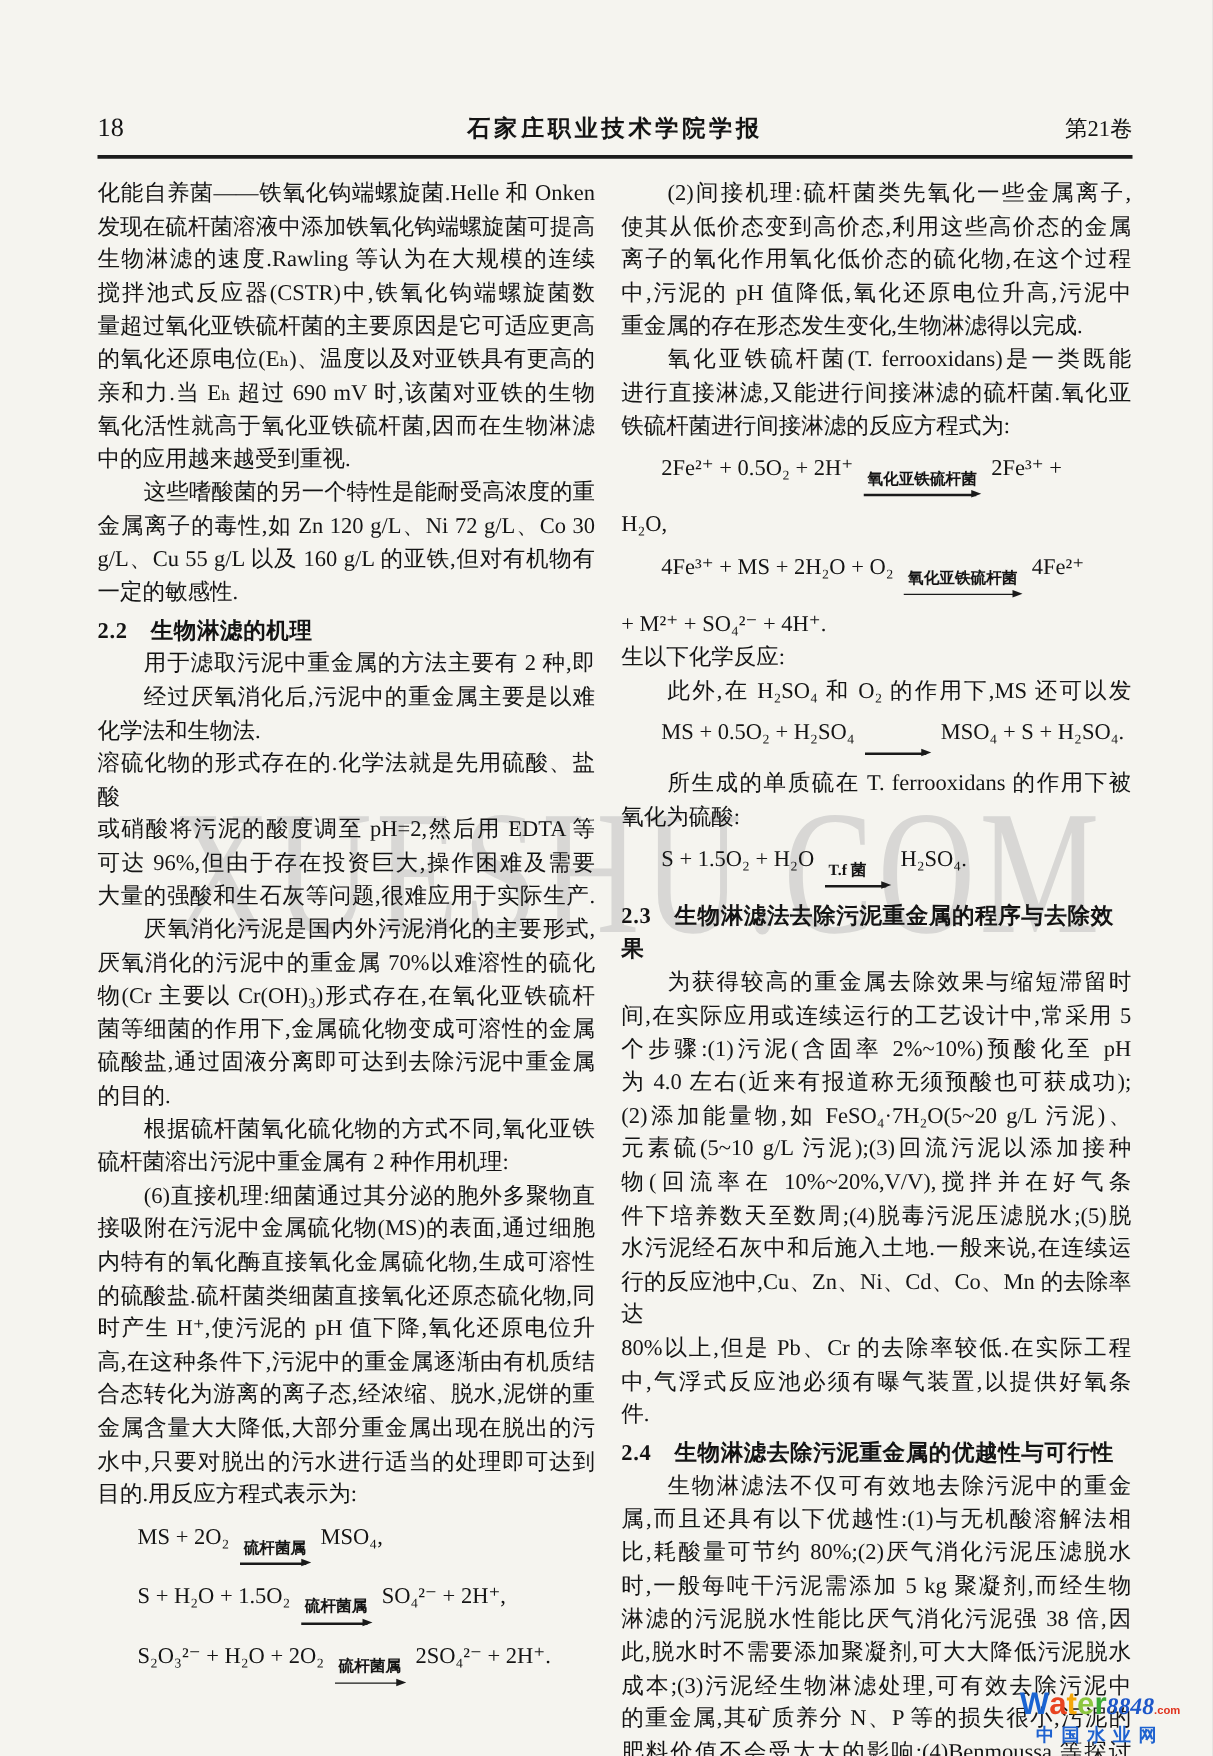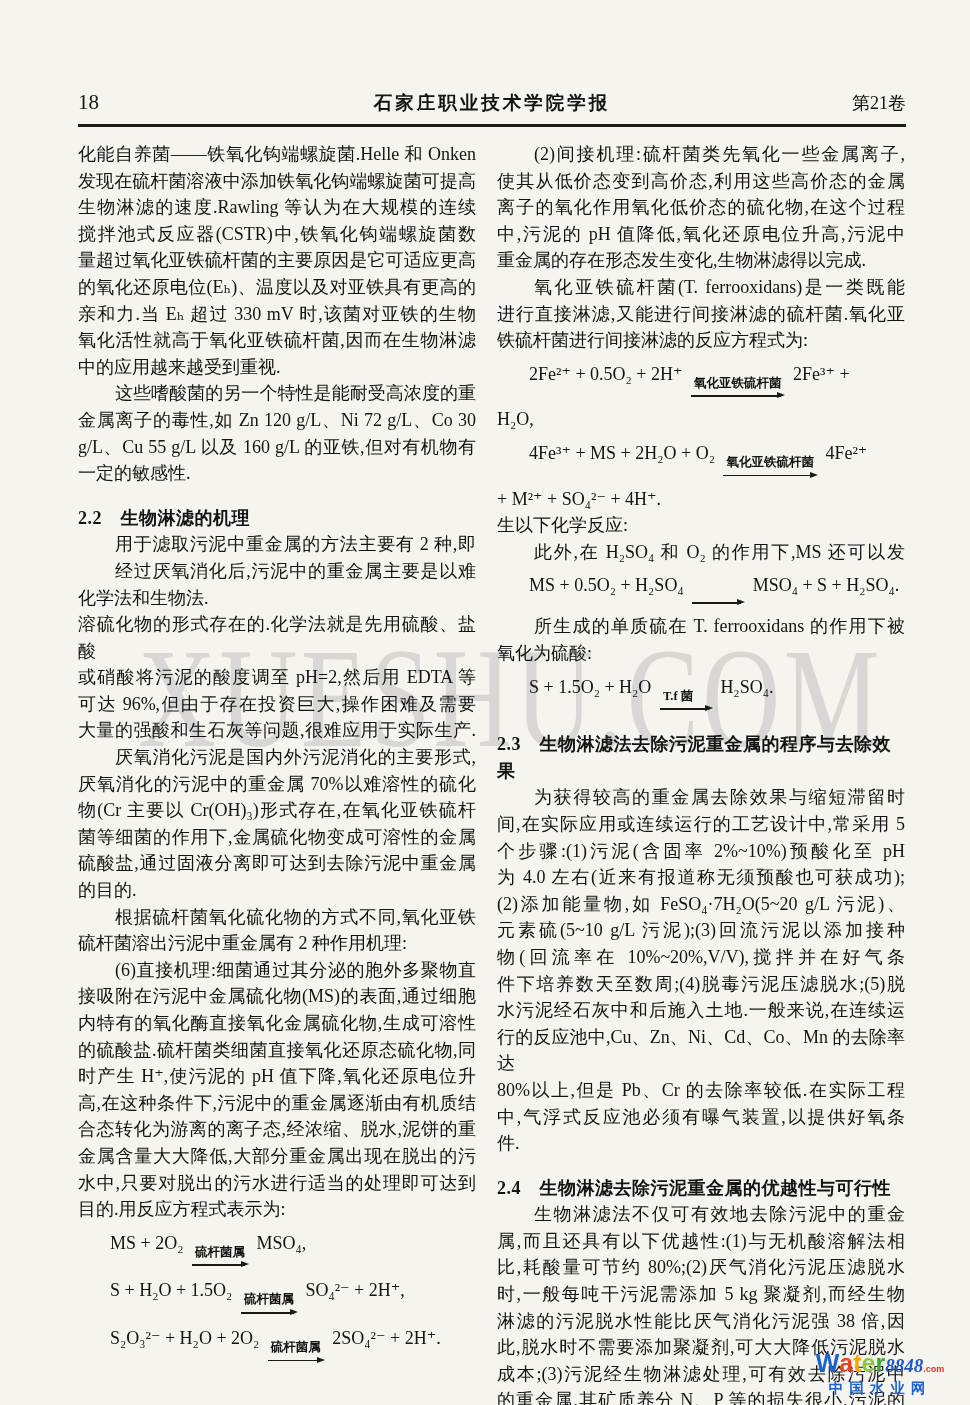--- a/index.html
+++ b/index.html
@@ -19,21 +19,21 @@
   .hdr .vol{width:130px;text-align:right;font-size:18px;}
   
   .col{position:absolute;top:141px;z-index:1;}
   .col.left{left:78px;width:398px;}
   .col.right{left:497px;width:408px;}
   .line{font-size:18px;line-height:26.6px;text-align:justify;text-align-last:justify;
         text-justify:inter-character;}
   .line.end,.line.cont,.line.head,.line.headcont{text-align-last:left;}
   .line.start{text-indent:37px;}
   .line.head,.line.headcont{font-weight:700;letter-spacing:.5px;}
-  .line.head{margin-top:18px;}
+  .line.head{margin-top:4px;}
   .line.formula{text-align-last:left;padding-left:32px;white-space:nowrap;
                 line-height:30px;margin:5px 0 6px;}
   .rxn{display:inline-flex;flex-direction:column;align-items:stretch;
        vertical-align:-7px;margin:0 3px;}
   .rxn .lbl{font-size:12.5px;font-weight:700;text-align:center;line-height:1.25;
             padding:0 4px;min-height:3px;}
   .rxn .shaft{position:relative;height:9px;min-width:54px;}
   .rxn .shaft::before{content:"";position:absolute;left:1px;right:4px;top:4px;
                       height:1.7px;background:#1a1a1a;}
   .rxn .shaft::after{content:"";position:absolute;right:0;top:1px;width:0;height:0;
@@ -63,21 +63,21 @@
     <span class="vol">第21卷</span>
   </div>
 
   <div class="col left">
       <div class="line body">化能自养菌——铁氧化钩端螺旋菌.Helle 和 Onken</div>
       <div class="line body">发现在硫杆菌溶液中添加铁氧化钩端螺旋菌可提高</div>
       <div class="line body">生物淋滤的速度.Rawling 等认为在大规模的连续</div>
       <div class="line body">搅拌池式反应器(CSTR)中,铁氧化钩端螺旋菌数</div>
       <div class="line body">量超过氧化亚铁硫杆菌的主要原因是它可适应更高</div>
       <div class="line body">的氧化还原电位(Eₕ)、温度以及对亚铁具有更高的</div>
-      <div class="line body">亲和力.当 Eₕ 超过 330 mV 时,该菌对亚铁的生物</div>
+      <div class="line body">亲和力.当 Eₕ 超过 690 mV 时,该菌对亚铁的生物</div>
       <div class="line body">氧化活性就高于氧化亚铁硫杆菌,因而在生物淋滤</div>
       <div class="line end">中的应用越来越受到重视.</div>
       <div class="line start">这些嗜酸菌的另一个特性是能耐受高浓度的重</div>
       <div class="line body">金属离子的毒性,如 Zn 120 g/L、Ni 72 g/L、Co 30</div>
       <div class="line body">g/L、Cu 55 g/L 以及 160 g/L 的亚铁,但对有机物有</div>
       <div class="line end">一定的敏感性.</div>
       <div class="line head">2.2　生物淋滤的机理</div>
       <div class="line start">用于滤取污泥中重金属的方法主要有 2 种,即</div>
       <div class="line start">经过厌氧消化后,污泥中的重金属主要是以难</div>
       <div class="line end">化学法和生物法.</div>

